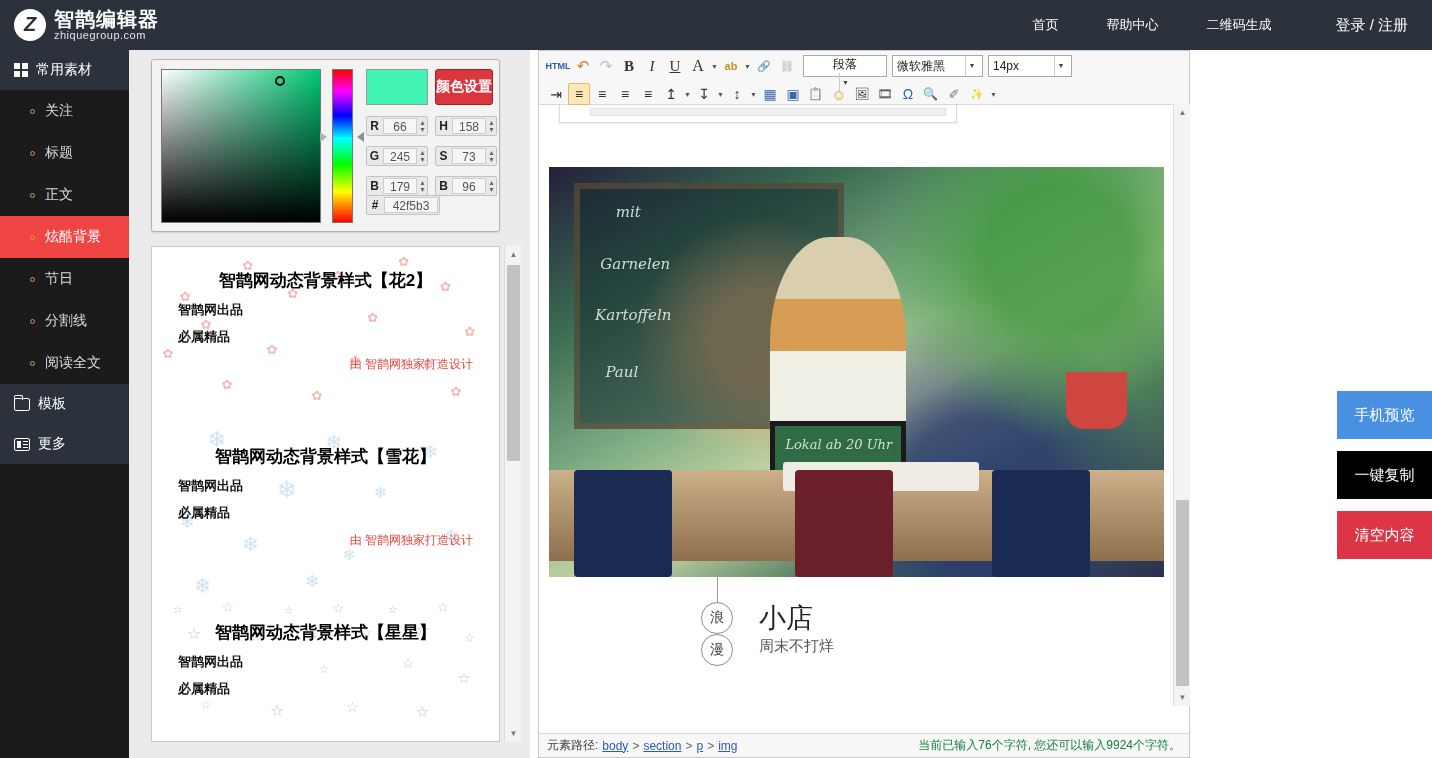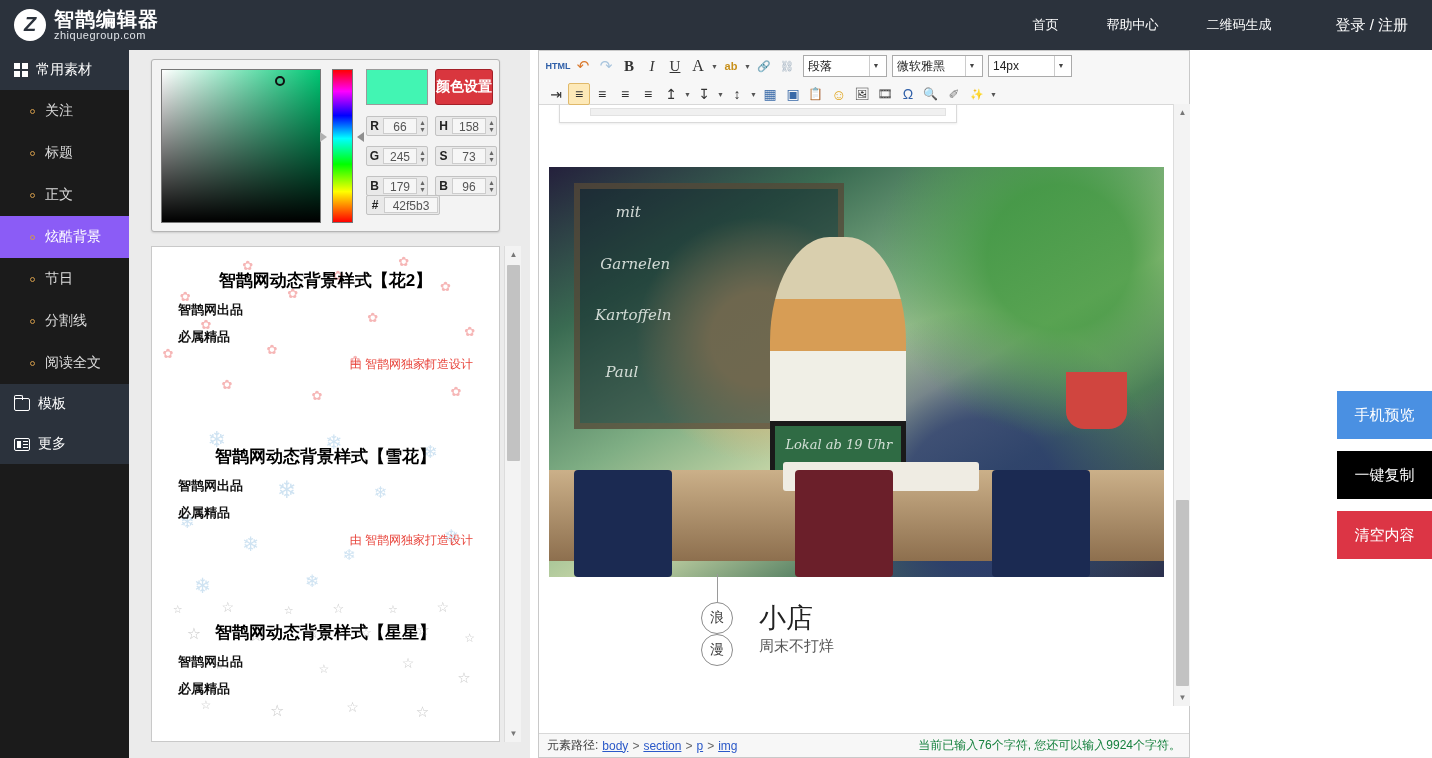--- a/index.html
+++ b/index.html
@@ -73,21 +73,21 @@
   .more-icon::after {
     content: ""; position: absolute; left: 8px; top: 2px;
     width: 5px; height: 1.5px; background: #ffffff;
     box-shadow: 0 3px 0 #ffffff, 0 6px 0 #ffffff;
   }
   .side-item {
     height: 42px; display: flex; align-items: center;
     padding-left: 30px; color: #dcdcdc; font-size: 14px;
     cursor: pointer; background: #1b1b1b;
   }
-  .side-item.active { background: #8b5cf6; color: #ffffff; }
+  .side-item.active { background: #ef4444; color: #ffffff; }
   .side-dot {
     width: 5px; height: 5px; border: 1px solid #d09a4a;
     border-radius: 50%; margin-right: 10px; flex: none;
   }
 
   
   .matcol {
     position: absolute; left: 129px; top: 50px;
     width: 401px; height: 708px; background: #ebebeb;
   }
@@ -205,21 +205,21 @@
   .sel {
     height: 22px; background: #ffffff; border: 1px solid #aaa;
     font-size: 12px; color: #222; display: flex; align-items: center;
     padding: 0 4px; margin-left: 4px; cursor: pointer;
   }
   .sel .txt { flex: 1; white-space: nowrap; }
   .sel .arw {
     width: 13px; text-align: center; font-size: 7px; color: #444;
     border-left: 1px solid #ccc; height: 100%; line-height: 20px;
   }
-  .sel.s1 { width: 84px; }
+  .sel.s1 { width: 84px; flex-direction: column; }
   .sel.s2 { width: 91px; }
   .sel.s3 { width: 84px; }
 
   .canvas {
     position: relative; height: 629px; overflow: hidden; background: #ffffff;
   }
   .cut-box {
     position: absolute; left: 20px; top: -42px; width: 398px; height: 60px;
     background: #fff; border: 1px solid #dadada; box-shadow: 0 1px 2px rgba(0,0,0,.08);
   }
@@ -590,21 +590,21 @@
     <div class="photo">
       <div class="board">
         <div class="chalk" style="left:14%;top:6%;">mit</div>
         <div class="chalk" style="left:8%;top:28%;">Garnelen</div>
         <div class="chalk" style="left:6%;top:50%;">Kartoffeln</div>
         <div class="chalk" style="left:10%;top:74%;">Paul</div>
       </div>
       <div class="pot"></div>
       <div class="figure"></div>
       <div class="slate">
-        <div class="chalk" style="left:8%;top:10%;font-size:13px;">Lokal ab 19 Uhr</div>
+        <div class="chalk" style="left:8%;top:10%;font-size:13px;">Lokal ab 20 Uhr</div>
       </div>
       <div class="table"></div>
       <div class="paper"></div>
       <div class="chair c1"></div>
       <div class="chair c2"></div>
       <div class="chair c3"></div>
     </div>
 
     <div class="capwrap">
       <div class="cap-line"></div>

